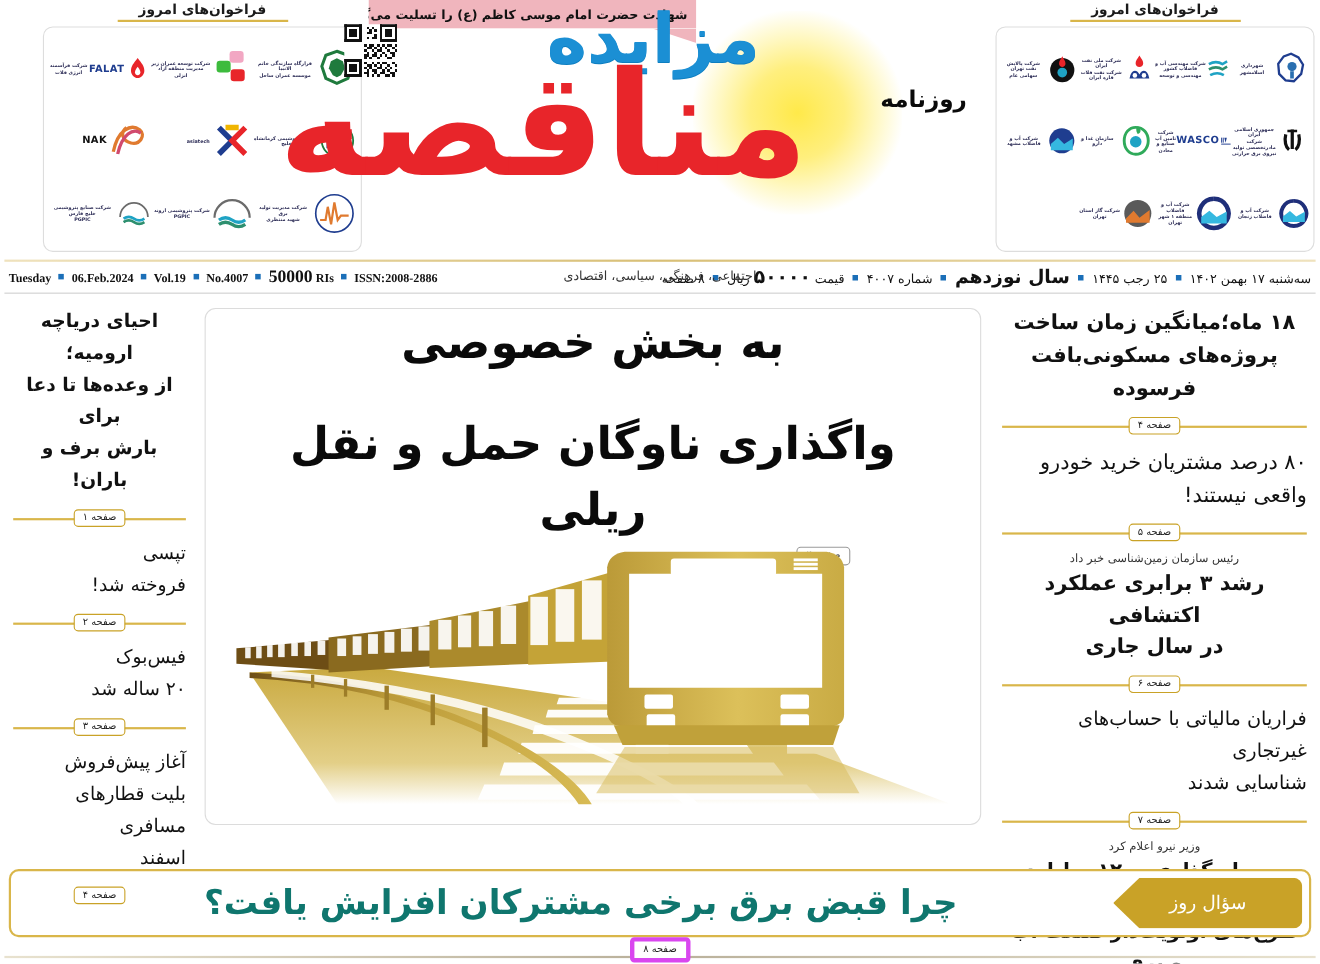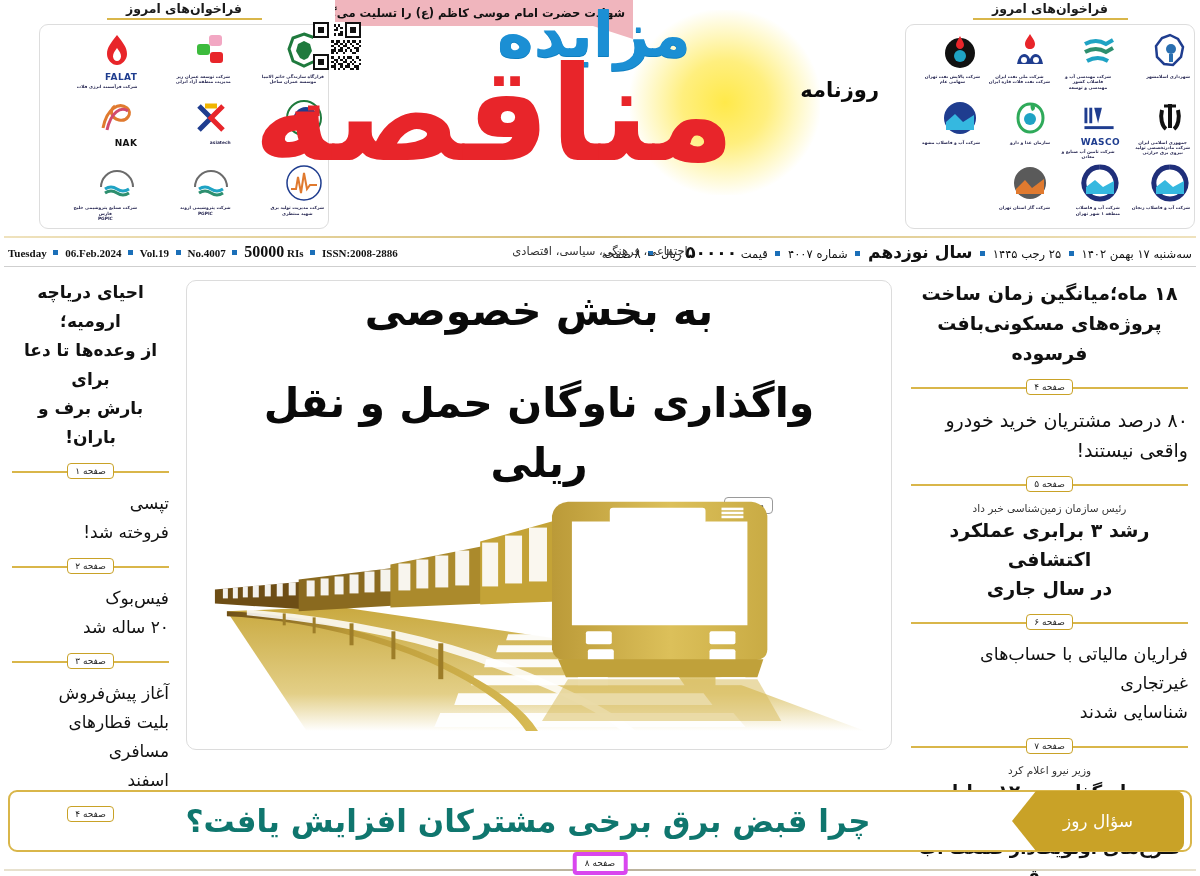--- a/index.html
+++ b/index.html
@@ -29,21 +29,21 @@
   }
   .ad-box{
     margin-top:4px;height:205px;
     border:1px solid #dddddd;border-radius:9px;
     background:#fff;
     display:grid;grid-template-columns:repeat(4,1fr);grid-template-rows:repeat(3,1fr);
     padding:3px 4px;box-sizing:border-box;
   }
   .ad-box.left3{grid-template-columns:repeat(3,1fr);}
   .logo-cell{
-    display:flex;flex-direction:column;align-items:flex-start;justify-content:flex-start;
+    display:flex;flex-direction:row;align-items:center;justify-content:flex-start;
     padding-top:4px;box-sizing:border-box;overflow:hidden;
   }
   .logo-mark{width:40px;height:40px;display:block;}
   .logo-cap{
     font-size:4.4px;line-height:5.4px;text-align:center;color:#2b2b55;
     margin-top:2px;max-width:64px;white-space:pre-line;font-weight:bold;
   }
   .logo-word{font-size:9px;font-weight:bold;letter-spacing:.4px;}
 
   
@@ -165,21 +165,21 @@
   }
   .train-wrap svg{display:block;width:100%;height:100%;}
 
   
   .qbar{
     position:absolute;left:8px;top:790px;width:1184px;height:62px;
     border:2px solid #d9b64a;border-radius:9px;background:#fff;box-sizing:border-box;
     display:flex;align-items:center;
   }
   .q-label-wrap{
-    position:relative;width:172px;height:60px;margin-right:6px;flex:none;
+    position:relative;width:172px;height:46px;margin-right:6px;flex:none;
   }
   .q-pennant{
     position:absolute;inset:0;background:#c9a227;
     clip-path:polygon(24px 0, 100% 0, 100% 100%, 24px 100%, 0 50%);
     border-radius:0 8px 8px 0;
     display:flex;align-items:center;justify-content:center;
   }
   .q-pennant span{color:#fff;font-size:17px;}
   .q-text{
     flex:1;text-align:center;font-size:31px;font-weight:bold;color:#0f766e;

